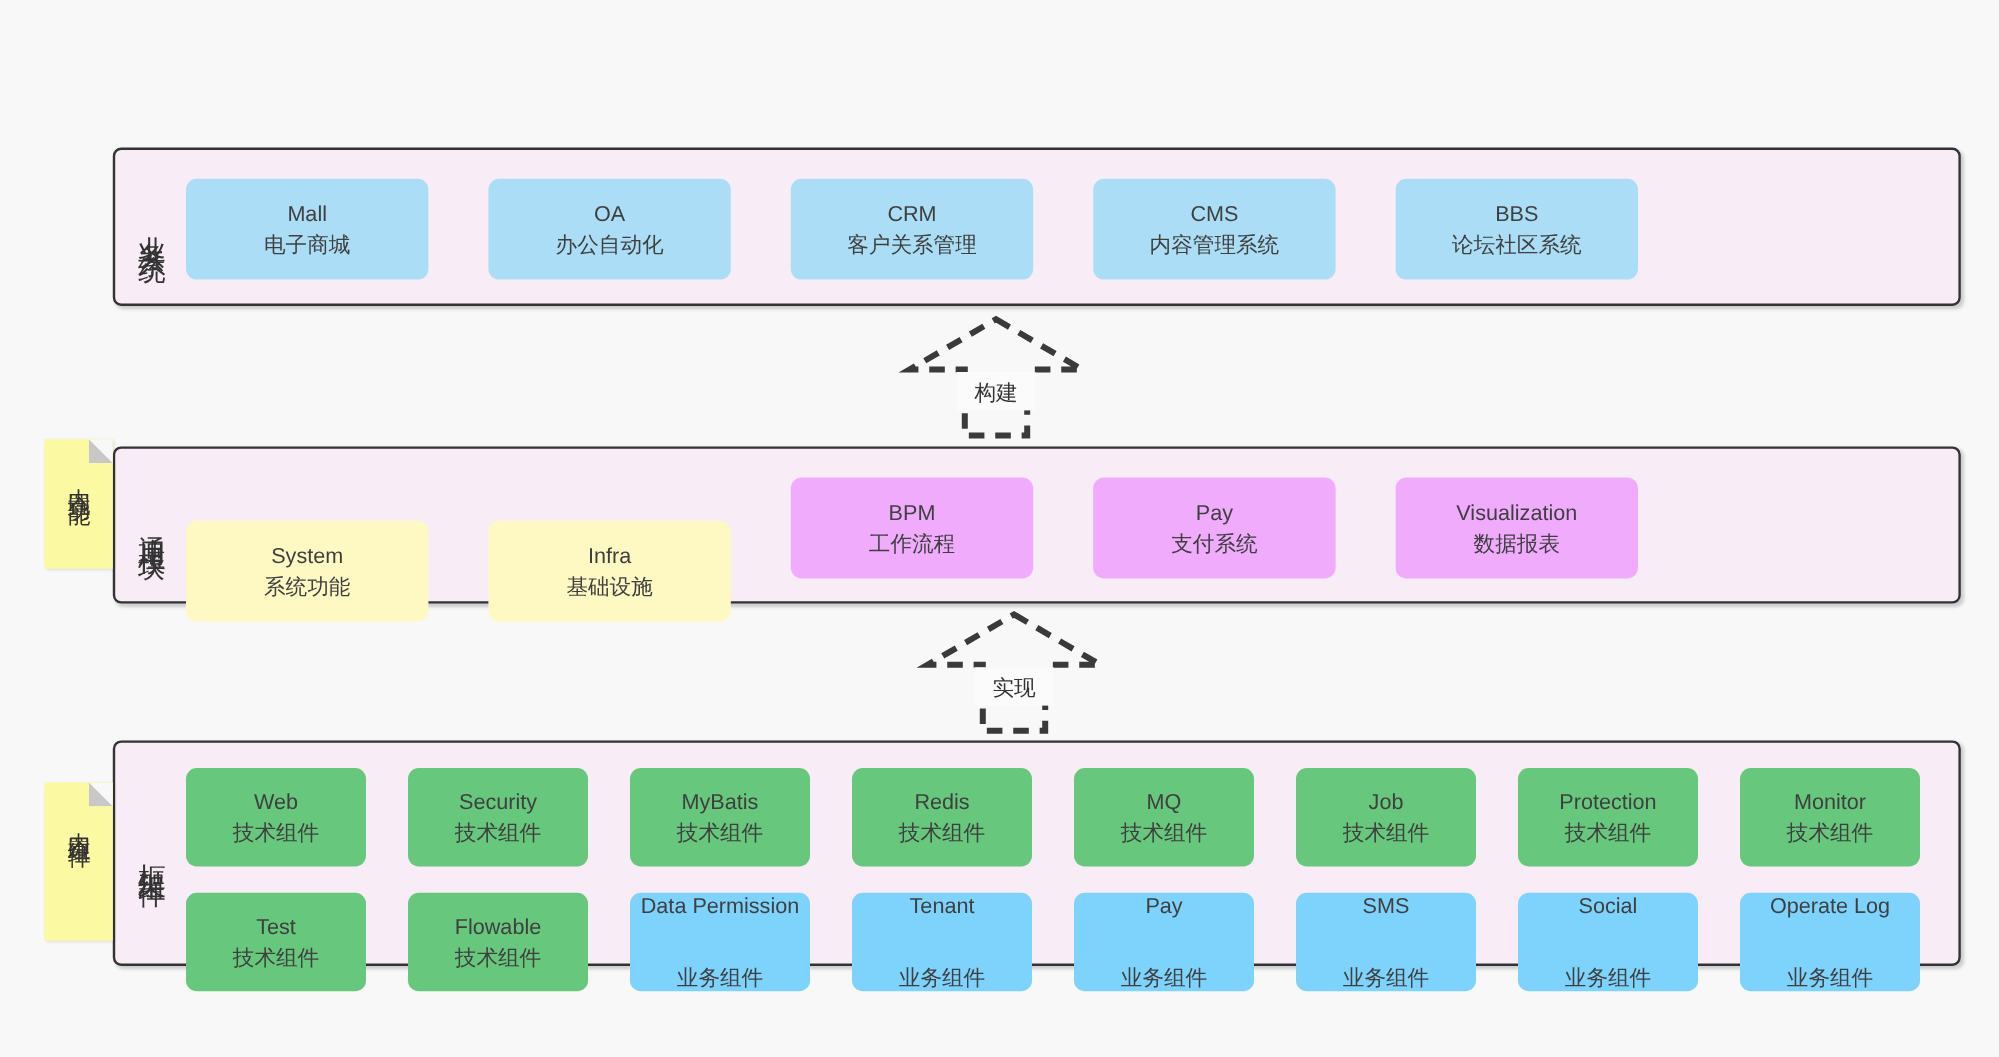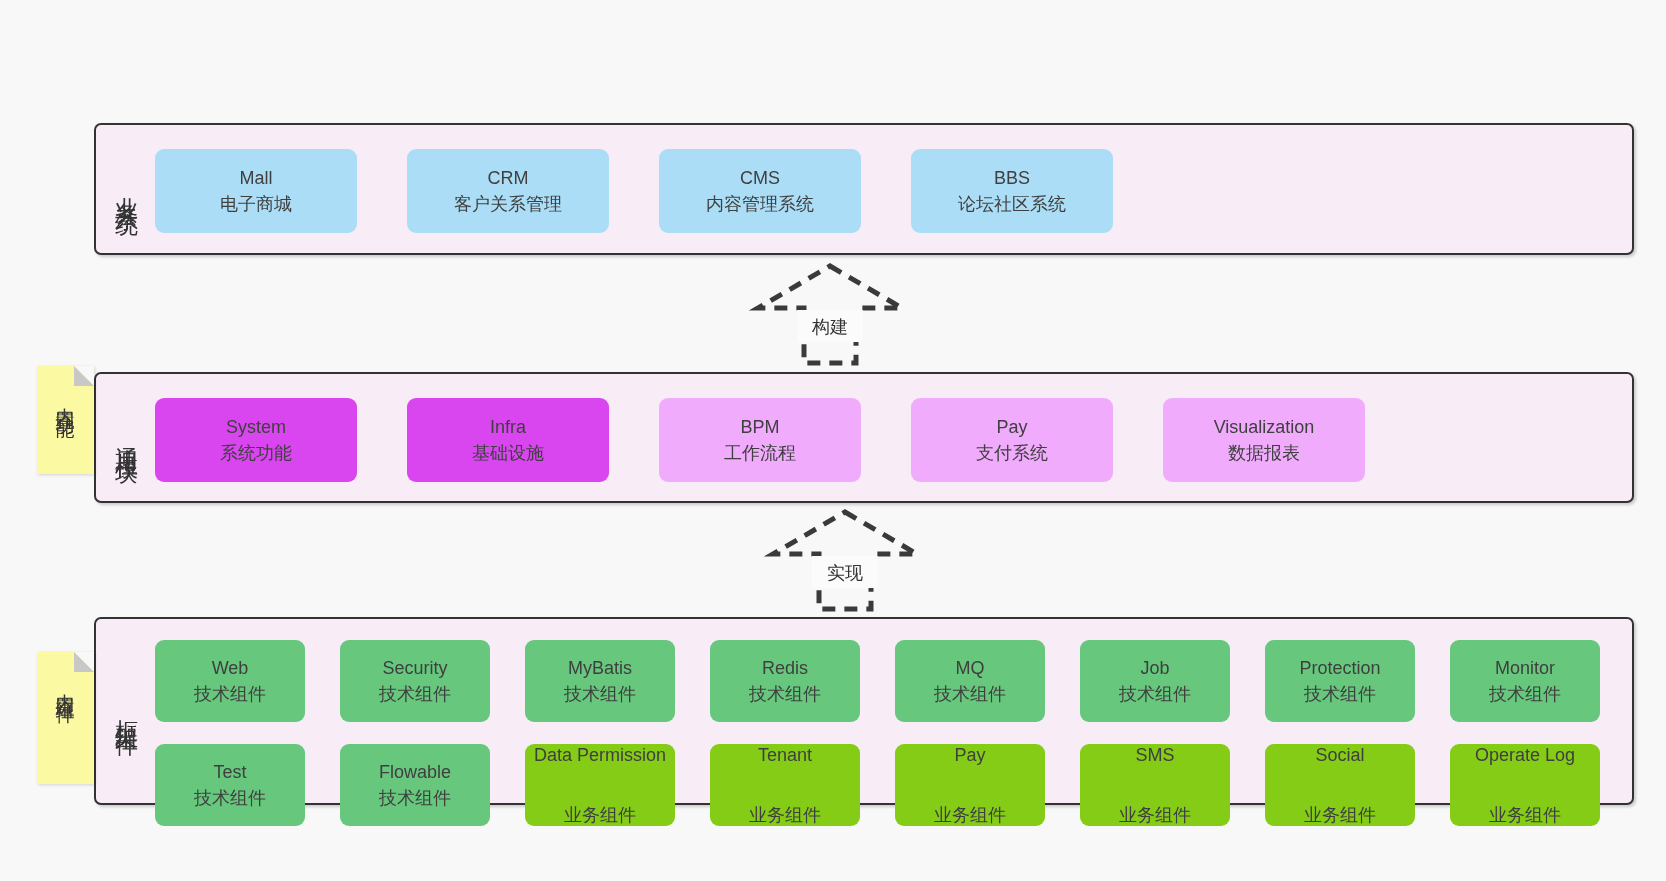--- a/index.html
+++ b/index.html
@@ -29,24 +29,24 @@
   .grid-8{padding:21px 36px 0 59px;display:flex;flex-direction:column;gap:22px;}
   .grid-8 .row8{display:flex;gap:35px;}
   .box{
     display:flex;flex-direction:column;align-items:center;justify-content:center;
     border-radius:9px;
     font-size:18px;line-height:1.45;
   }
   .row-6 .box{flex:0 0 202px;height:84px;}
   .row8 .box{flex:0 0 150px;height:82px;padding:0 4px;box-sizing:border-box;}
   .v-blue{background:#abdef6;}
-  .v-red{background:#d946ef;}
+  .v-red{background:#fef9c3;margin-top:36px;}
   .v-pink{background:#f0abfc;}
   .v-green{background:#66c77d;}
-  .v-green-light{background:#84cc16;gap:33px;}
+  .v-green-light{background:#7dd3fc;gap:33px;}
   .note{
     position:absolute;left:37px;width:57px;
     background:#fbf9a2;
     box-shadow:1px 1px 3px rgba(0,0,0,0.15);
     z-index:5;
   }
   .note .cut{
     position:absolute;top:0;right:0;width:20px;height:20px;
     background:#f8f8f8;
     clip-path:polygon(0 0,100% 0,100% 100%);
@@ -71,20 +71,24 @@
 <body>
 
 <div class="panel" style="top:123px;height:132px;">
   <div class="panel-label">业务系统</div>
   <div class="row row-6">
     <div class="box v-blue">
       <div>Mall</div>
       <div>电子商城</div>
     </div>
     <div class="box v-blue">
+      <div>OA</div>
+      <div>办公自动化</div>
+    </div>
+    <div class="box v-blue">
       <div>CRM</div>
       <div>客户关系管理</div>
     </div>
     <div class="box v-blue">
       <div>CMS</div>
       <div>内容管理系统</div>
     </div>
     <div class="box v-blue">
       <div>BBS</div>
       <div>论坛社区系统</div>

